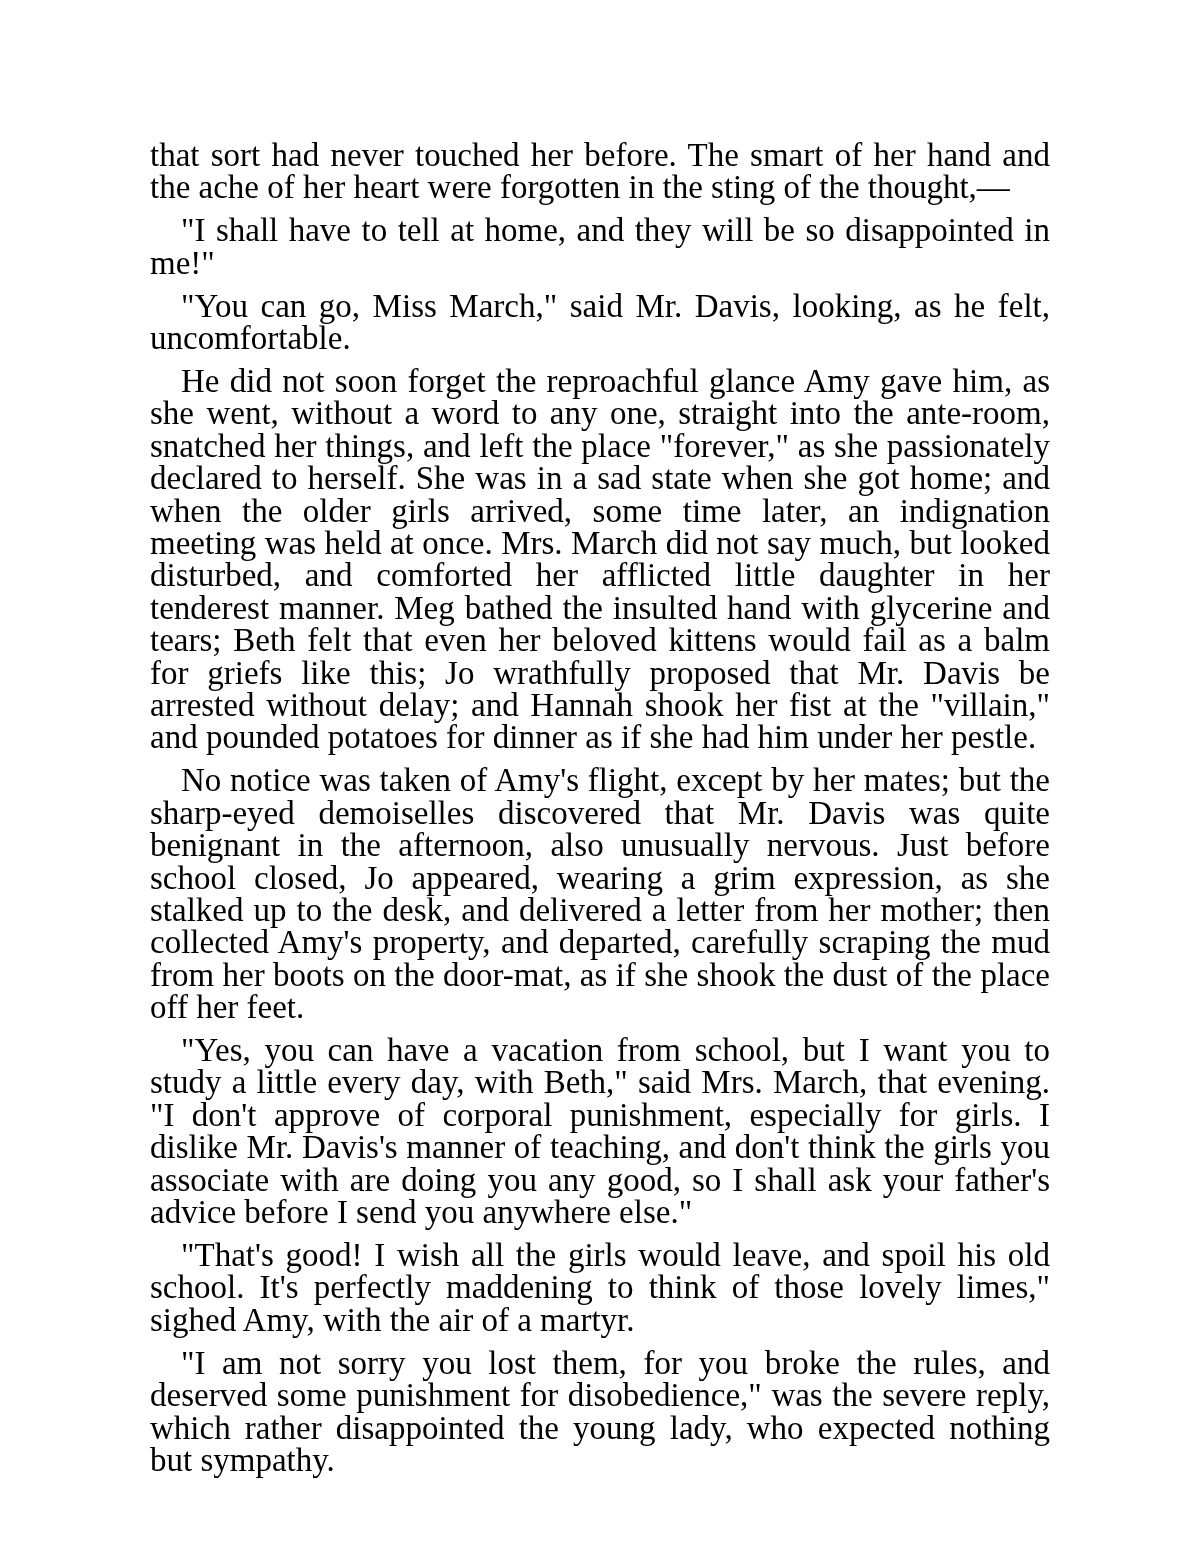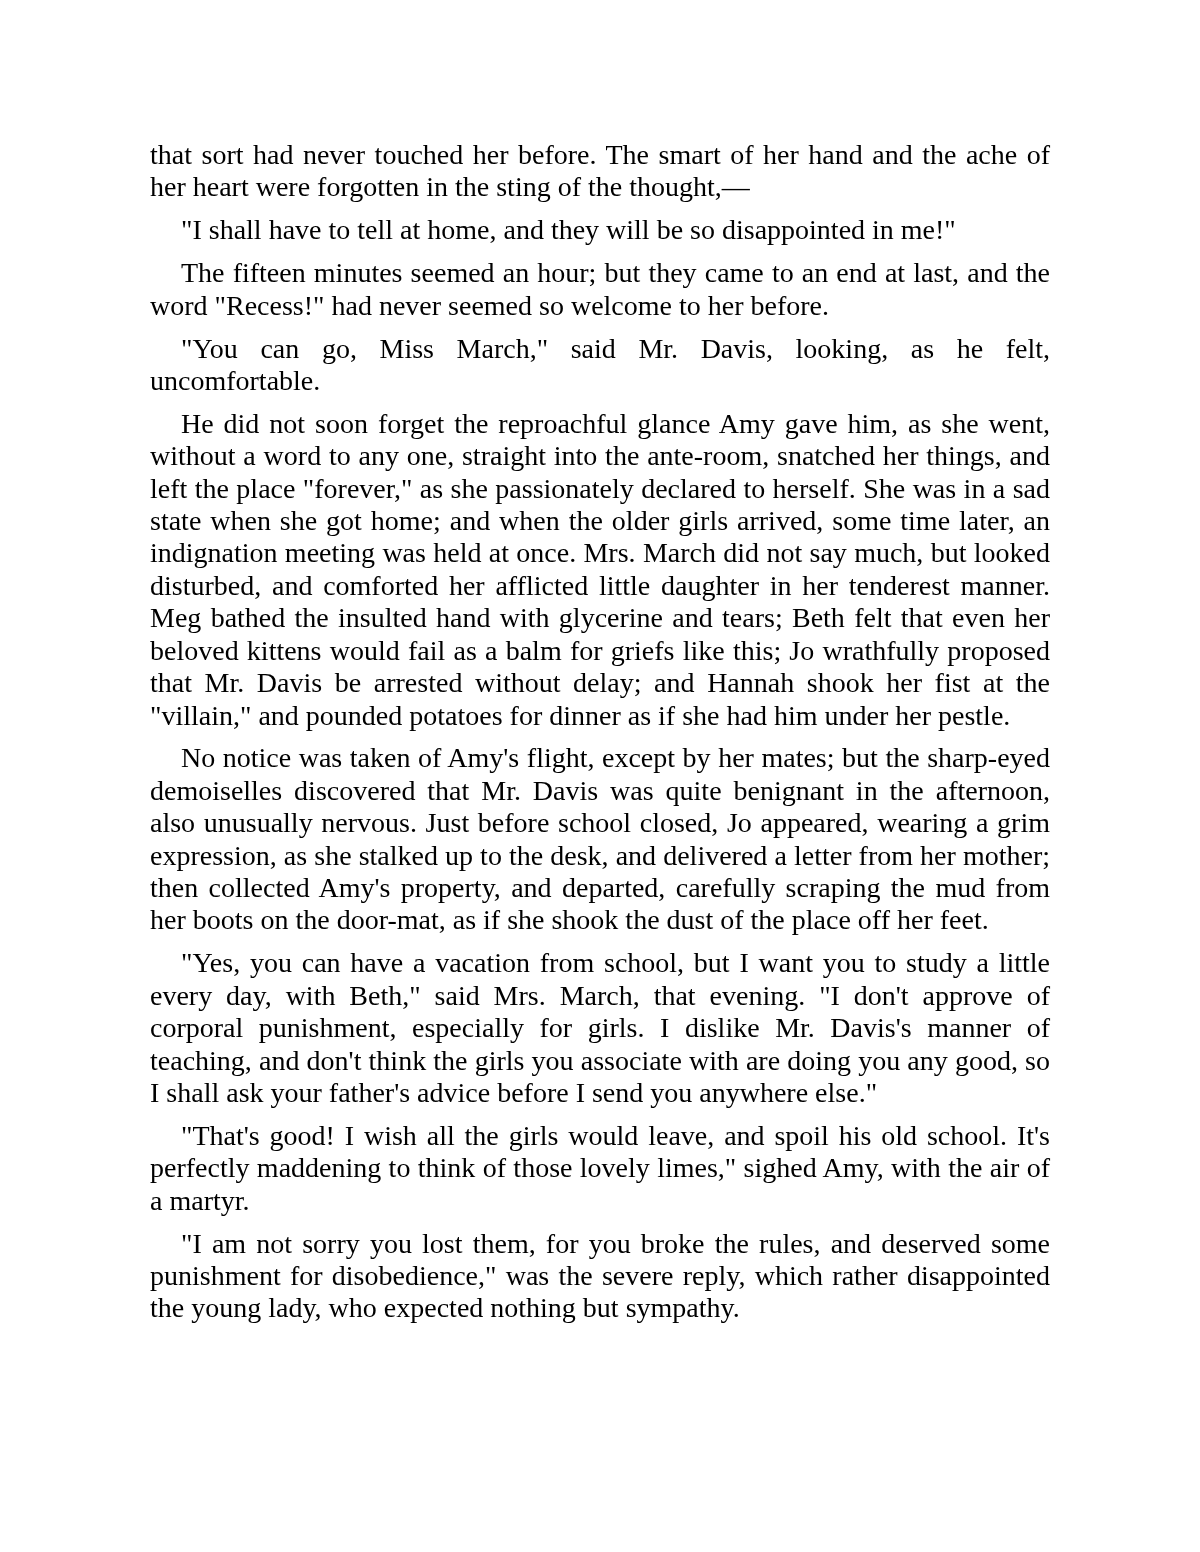--- a/index.html
+++ b/index.html
@@ -16,39 +16,38 @@
   .page {
     width: 1200px;
     height: 1552px;
     background: #ffffff;
     padding: 139px 150px 0 150px;
   }
   .text-block {
     width: 900px;
     color: #000000;
     font-family: "Liberation Serif", serif;
-    font-size: 28px;
+    font-size: 33px;
     line-height: 32.4px;
   }
   .text-block p {
     margin: 0 0 10.5px 0;
     text-align: justify;
   }
   .text-block p.indent {
     text-indent: 31px;
   }
 </style>
 </head>
 <body>
 
 <div class="page">
   <div class="text-block">
     <p>that sort had never touched her before. The smart of her hand and the ache of her heart were forgotten in the sting of the thought,—</p>
     <p class="indent">"I shall have to tell at home, and they will be so disappointed in me!"</p>
-    <p class="indent">The fifteen minutes seemed an hour; but they came to an end at last, and the word "Recess!" had never seemed so welcome to her before.</p>
     <p class="indent">"You can go, Miss March," said Mr. Davis, looking, as he felt, uncomfortable.</p>
     <p class="indent">He did not soon forget the reproachful glance Amy gave him, as she went, without a word to any one, straight into the ante-room, snatched her things, and left the place "forever," as she passionately declared to herself. She was in a sad state when she got home; and when the older girls arrived, some time later, an indignation meeting was held at once. Mrs. March did not say much, but looked disturbed, and comforted her afflicted little daughter in her tenderest manner. Meg bathed the insulted hand with glycerine and tears; Beth felt that even her beloved kittens would fail as a balm for griefs like this; Jo wrathfully proposed that Mr. Davis be arrested without delay; and Hannah shook her fist at the "villain," and pounded potatoes for dinner as if she had him under her pestle.</p>
     <p class="indent">No notice was taken of Amy's flight, except by her mates; but the sharp-eyed demoiselles discovered that Mr. Davis was quite benignant in the afternoon, also unusually nervous. Just before school closed, Jo appeared, wearing a grim expression, as she stalked up to the desk, and delivered a letter from her mother; then collected Amy's property, and departed, carefully scraping the mud from her boots on the door-mat, as if she shook the dust of the place off her feet.</p>
     <p class="indent">"Yes, you can have a vacation from school, but I want you to study a little every day, with Beth," said Mrs. March, that evening. "I don't approve of corporal punishment, especially for girls. I dislike Mr. Davis's manner of teaching, and don't think the girls you associate with are doing you any good, so I shall ask your father's advice before I send you anywhere else."</p>
     <p class="indent">"That's good! I wish all the girls would leave, and spoil his old school. It's perfectly maddening to think of those lovely limes," sighed Amy, with the air of a martyr.</p>
     <p class="indent">"I am not sorry you lost them, for you broke the rules, and deserved some punishment for disobedience," was the severe reply, which rather disappointed the young lady, who expected nothing but sympathy.</p>
   </div>
 </div>
 
 </body></html>

